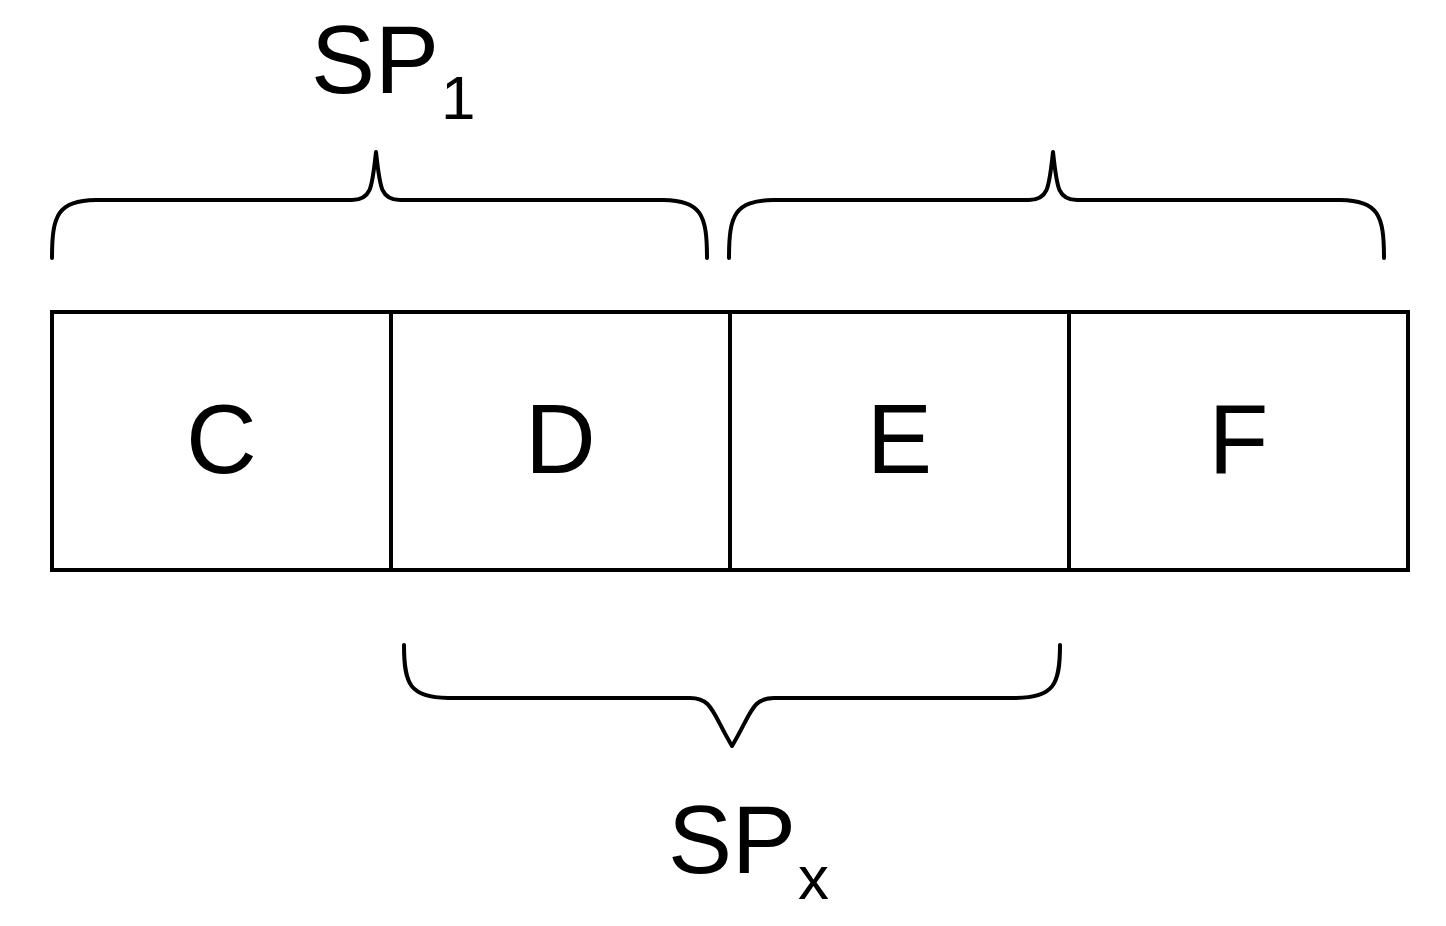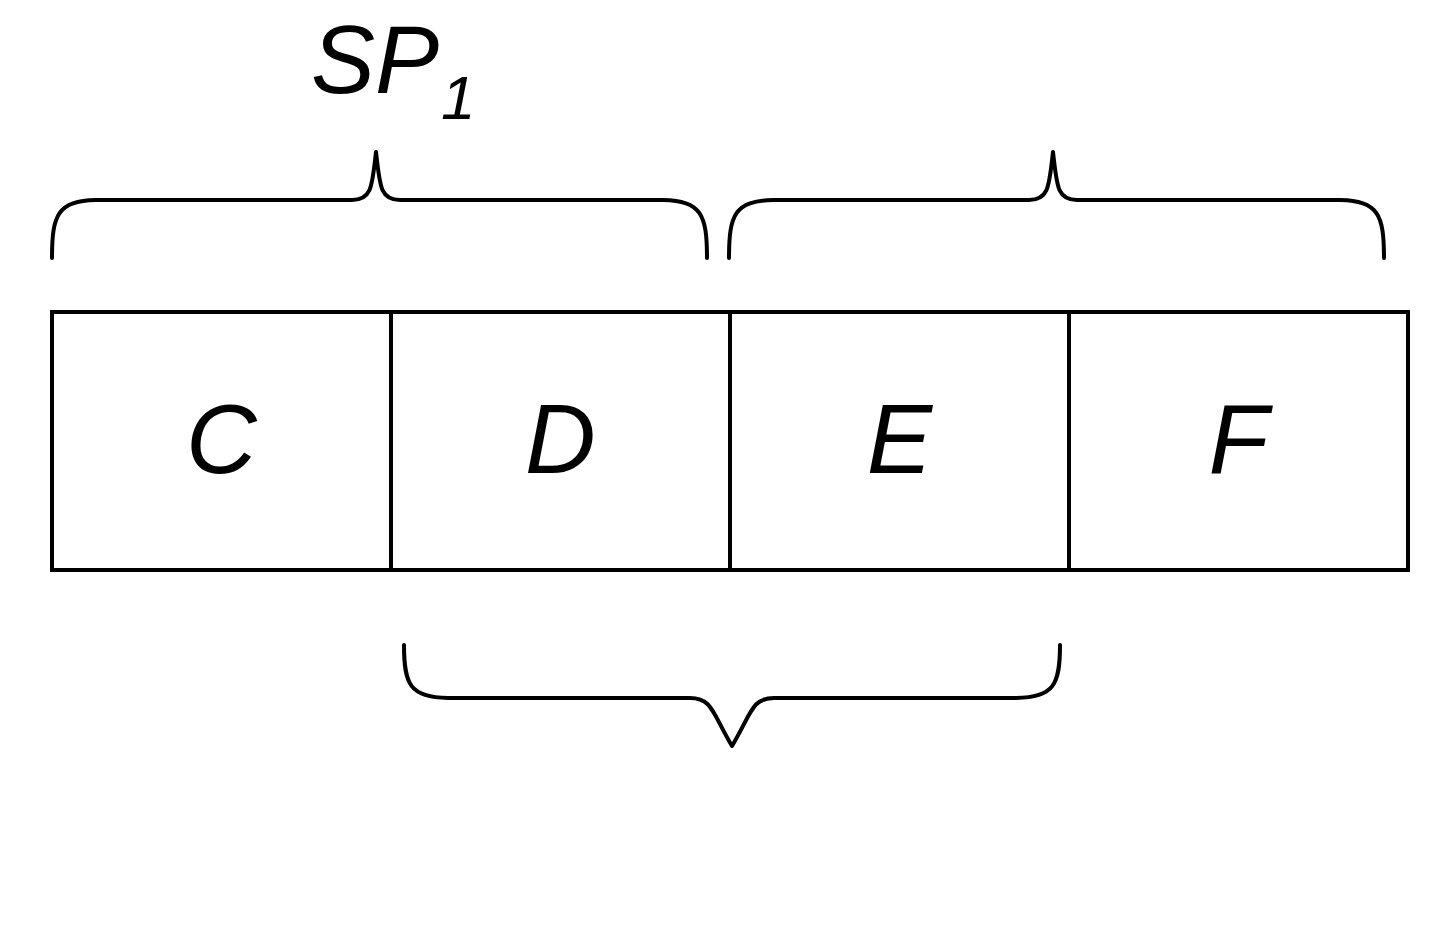--- a/index.html
+++ b/index.html
@@ -11,21 +11,20 @@
   body {
     font-family: "Liberation Sans", sans-serif;
     color: #000000;
   }
   #canvas {
     position: relative;
     width: 1446px;
     height: 926px;
     background: #ffffff;
     overflow: hidden;
-    font-style: italic;
   }
   
   .brace-label {
     position: absolute;
     font-family: "Liberation Sans", sans-serif;
     font-weight: 400;
     color: #000000;
     white-space: nowrap;
     line-height: 1;
     -webkit-font-smoothing: antialiased;
@@ -140,14 +139,17 @@
       <span class="glyph">D</span>
     </div>
     <div class="segment-cell">
       <span class="glyph">E</span>
     </div>
     <div class="segment-cell">
       <span class="glyph">F</span>
     </div>
   </div>
 
+  <div class="brace-label" id="label-spx">
+    <span class="base">SP</span><span class="sub">x</span>
+  </div>
 
 </div>
 
 </body></html>

